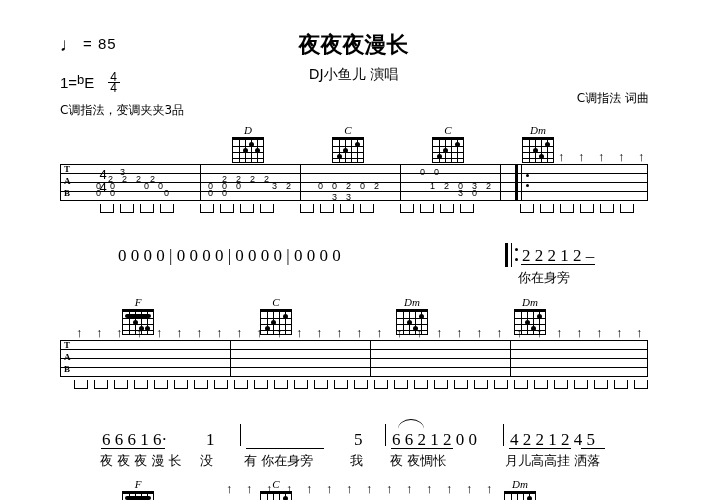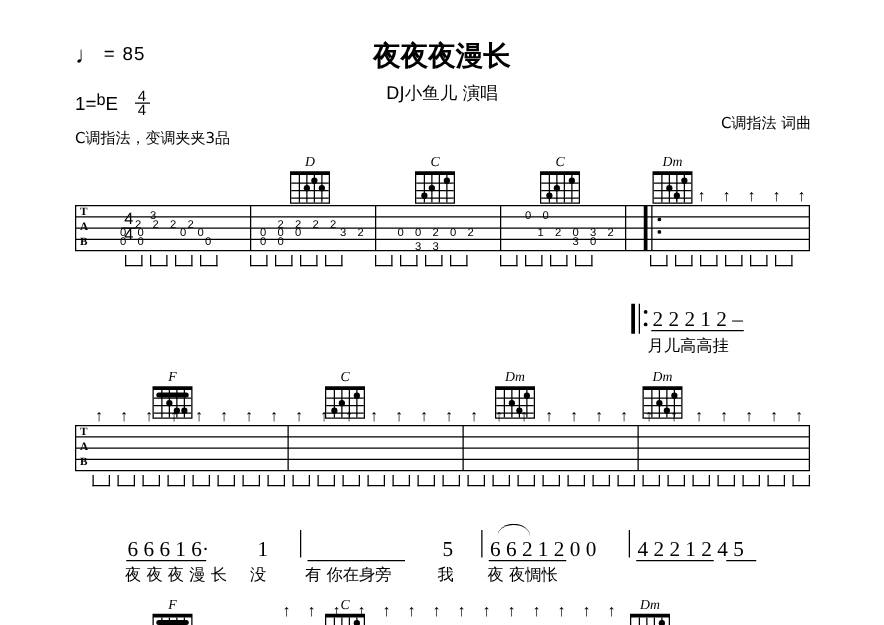--- a/index.html
+++ b/index.html
@@ -402,31 +402,32 @@
       <div style="position: absolute; left: 440px; top: 204px; width: 12px; height: 8px; border-left: 1px solid rgb(0, 0, 0); border-right: 1px solid rgb(0, 0, 0); border-bottom: 1px solid rgb(0, 0, 0);"></div>
       <div style="position: absolute; left: 460px; top: 204px; width: 12px; height: 8px; border-left: 1px solid rgb(0, 0, 0); border-right: 1px solid rgb(0, 0, 0); border-bottom: 1px solid rgb(0, 0, 0);"></div>
       <div style="position: absolute; left: 520px; top: 204px; width: 12px; height: 8px; border-left: 1px solid rgb(0, 0, 0); border-right: 1px solid rgb(0, 0, 0); border-bottom: 1px solid rgb(0, 0, 0);"></div>
       <div style="position: absolute; left: 540px; top: 204px; width: 12px; height: 8px; border-left: 1px solid rgb(0, 0, 0); border-right: 1px solid rgb(0, 0, 0); border-bottom: 1px solid rgb(0, 0, 0);"></div>
       <div style="position: absolute; left: 560px; top: 204px; width: 12px; height: 8px; border-left: 1px solid rgb(0, 0, 0); border-right: 1px solid rgb(0, 0, 0); border-bottom: 1px solid rgb(0, 0, 0);"></div>
       <div style="position: absolute; left: 580px; top: 204px; width: 12px; height: 8px; border-left: 1px solid rgb(0, 0, 0); border-right: 1px solid rgb(0, 0, 0); border-bottom: 1px solid rgb(0, 0, 0);"></div>
       <div style="position: absolute; left: 600px; top: 204px; width: 12px; height: 8px; border-left: 1px solid rgb(0, 0, 0); border-right: 1px solid rgb(0, 0, 0); border-bottom: 1px solid rgb(0, 0, 0);"></div>
       <div style="position: absolute; left: 620px; top: 204px; width: 12px; height: 8px; border-left: 1px solid rgb(0, 0, 0); border-right: 1px solid rgb(0, 0, 0); border-bottom: 1px solid rgb(0, 0, 0);"></div>
     </div>
 
+  <div class="numrow" style="left:118px; top:246px;">0   0   0    0  | 0   0   0    0  | 0   0   0    0  | 0   0   0    0</div>
 
   <div style="position:absolute; left:505px; top:243px; width:3px; height:24px; background:#000;"></div>
   <div style="position:absolute; left:511px; top:243px; width:1px; height:24px; background:#000;"></div>
   <div class="repeat-dots" style="left:515px; top:248px;">
       <i></i>
       <i></i>
     </div>
 
   <div class="numrow" style="left:522px; top:246px;">2 2 2 1 2   –</div>
   <div style="position:absolute; left:521px; top:264px; width:74px; height:1px; background:#000;"></div>
-  <div class="lyricrow" style="left:518px; top:270px;">月儿高高挂</div>
+  <div class="lyricrow" style="left:518px; top:270px;">你在身旁</div>
 
   <div class="chord" style="left:118px; top:296px;">
     <div class="cname">F</div>
     <div class="grid">
       <div class="v" style="left:6px"></div>
         <div class="v" style="left:12px"></div>
       <div class="v" style="left:18px"></div>
         <div class="v" style="left:24px"></div>
       <div class="h" style="top:6px"></div>
         <div class="h" style="top:12px"></div>
@@ -579,20 +580,21 @@
 
   <div class="numrow" style="left:510px; top:430px;">4 2 2 1 2   4 5</div>
   <div style="position:absolute; left:509px; top:448px; width:62px; height:1px; background:#000;"></div>
   <div style="position:absolute; left:581px; top:448px; width:24px; height:1px; background:#000;"></div>
 
   <div class="lyricrow" style="left:100px; top:453px;">夜 夜 夜 漫 长</div>
   <div class="lyricrow" style="left:200px; top:453px;">没</div>
   <div class="lyricrow" style="left:244px; top:453px;">有  你在身旁</div>
   <div class="lyricrow" style="left:350px; top:453px;">我</div>
   <div class="lyricrow" style="left:390px; top:453px;">夜   夜惆怅</div>
+  <div class="lyricrow" style="left:505px; top:453px;">月儿高高挂   洒落</div>
 
   <div class="chord" style="left:118px; top:478px;">
     <div class="cname">F</div>
     <div class="grid" style="height:26px;">
       <div class="v" style="left:6px"></div>
         <div class="v" style="left:12px"></div>
       <div class="v" style="left:18px"></div>
         <div class="v" style="left:24px"></div>
 
       <div class="barre" style="left:2px; top:2px; width:26px;"></div>

